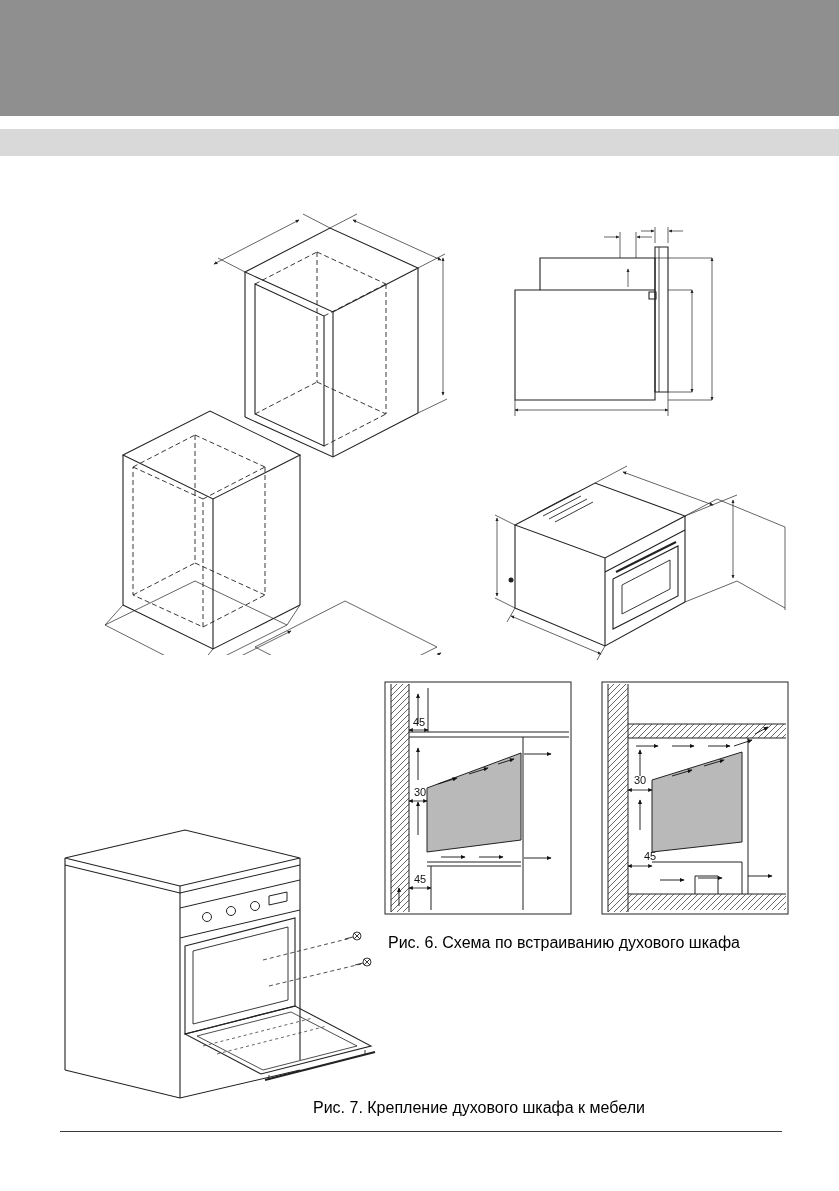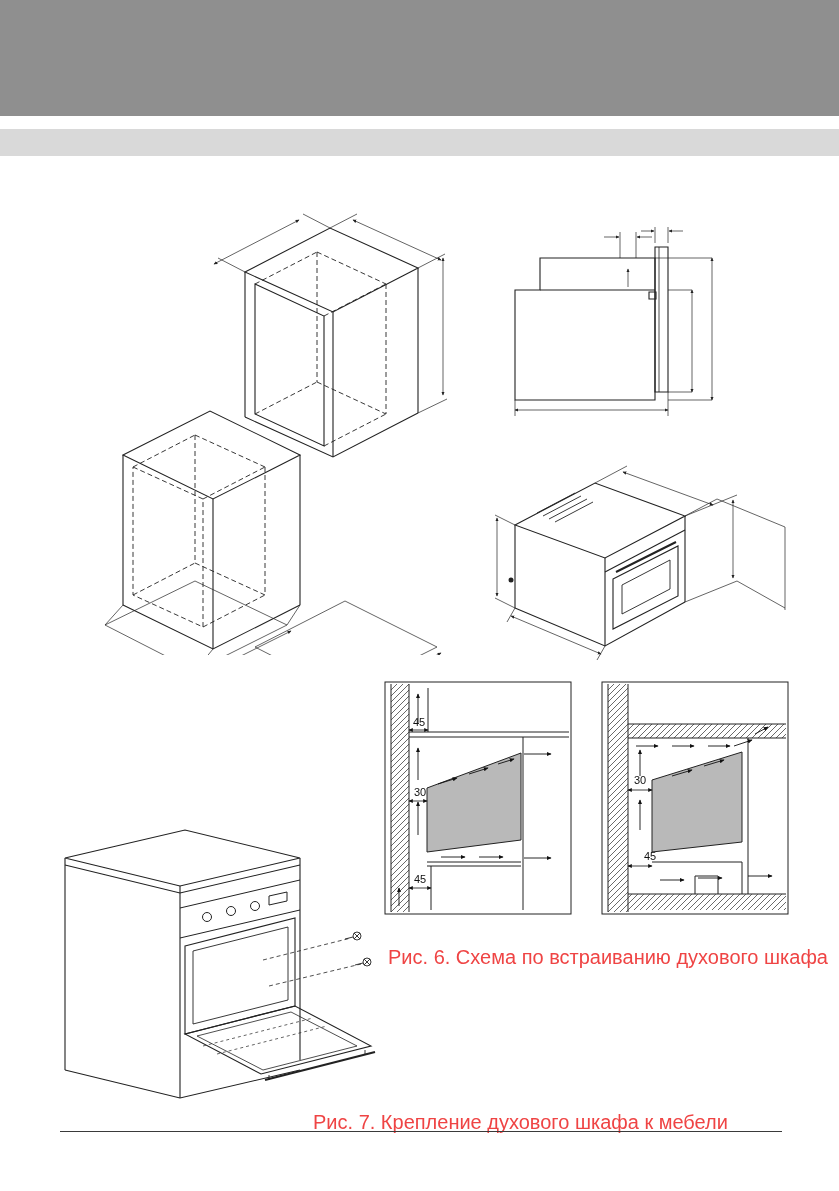--- a/index.html
+++ b/index.html
@@ -4,21 +4,21 @@
 <style>
   html,body{margin:0;padding:0;background:#e9e9e9;}
   .page{
     position:relative;width:839px;height:1191px;margin:0 auto;
     background:#ffffff;overflow:hidden;
     font-family:"Liberation Sans","DejaVu Sans",sans-serif;color:#1a1a1a;text-align:right;
   }
   .band-dark{position:absolute;left:0;top:0;width:839px;height:116px;background:#8f8f8f;}
   .band-light{position:absolute;left:0;top:129px;width:839px;height:27px;background:#d9d9d9;}
   .drawing{position:absolute;}
-  .caption{position:absolute;font-size:20px;color:#ef4444;white-space:nowrap;margin-top:12px;}
+  .caption{position:absolute;font-size:16px;color:#000000;white-space:nowrap;}
   .caption-fig6{left:388px;top:934px;}
   .caption-fig7{left:313px;top:1099px;}
   .bottom-rule{position:absolute;left:60px;top:1131px;width:722px;height:0;border-top:1.6px solid #3a3a3a;}
   svg text{font-family:"Liberation Sans","DejaVu Sans",sans-serif;font-size:11px;fill:#111;}
 </style>
 </head>
 <body>
 
 <div class="page">
 

